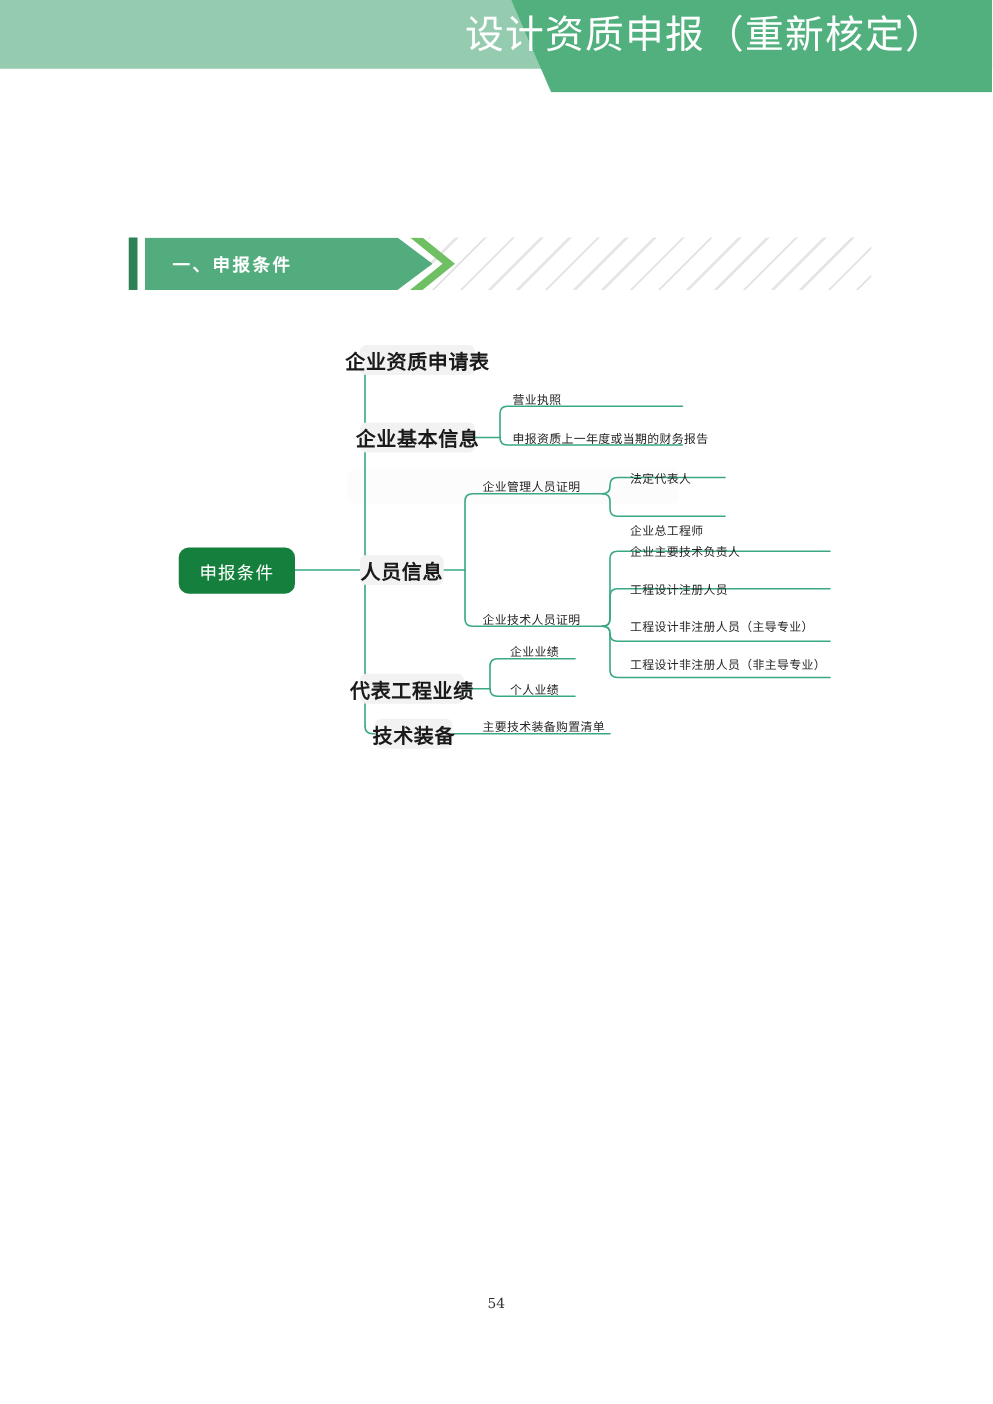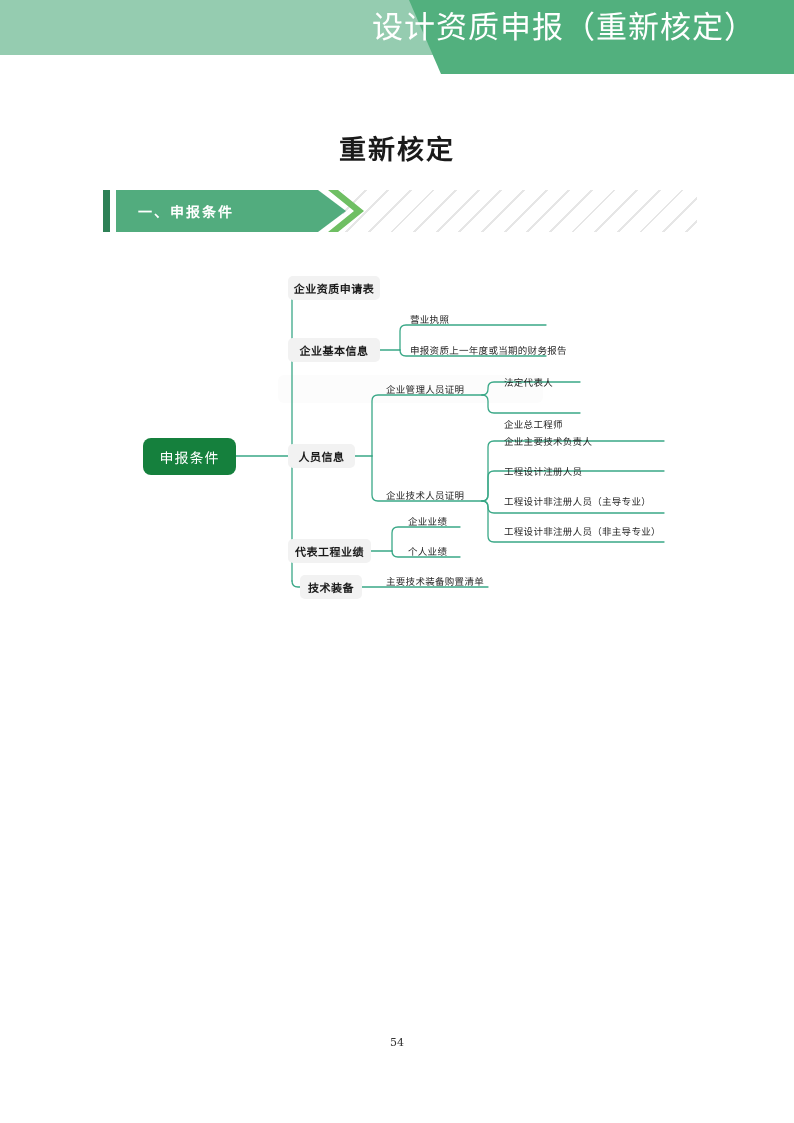--- a/index.html
+++ b/index.html
@@ -157,21 +157,21 @@
     border-radius: 8px;
     color: #ffffff;
     font-size: 14px;
     letter-spacing: 1px;
   }
   .node-l2 {
     background: #f2f2f2;
     border-radius: 5px;
     color: #1a1a1a;
     font-weight: bold;
-    font-size: 11px;
+    font-size: 16px;
     letter-spacing: 0.5px;
   }
   .node-leaf {
     color: #262626;
     font-size: 9.5px;
     letter-spacing: 0.3px;
     background: transparent;
     justify-content: flex-end;
   }
 
@@ -201,21 +201,20 @@
 <body>
 
 <div class="page">
 
   <div class="header">
     <div class="header-light"></div>
     <div class="header-dark"></div>
     <div class="header-title">设计资质申报（重新核定）</div>
   </div>
 
-  <div class="doc-title">重新核定</div>
 
   <div class="section-bar">
     <div class="sb-tick"></div>
     <div class="sb-hatch"></div>
     <div class="sb-band"></div>
     <div class="sb-chev"></div>
     <div class="sb-label">一、申报条件</div>
   </div>
 
   <div class="ghost"></div>

